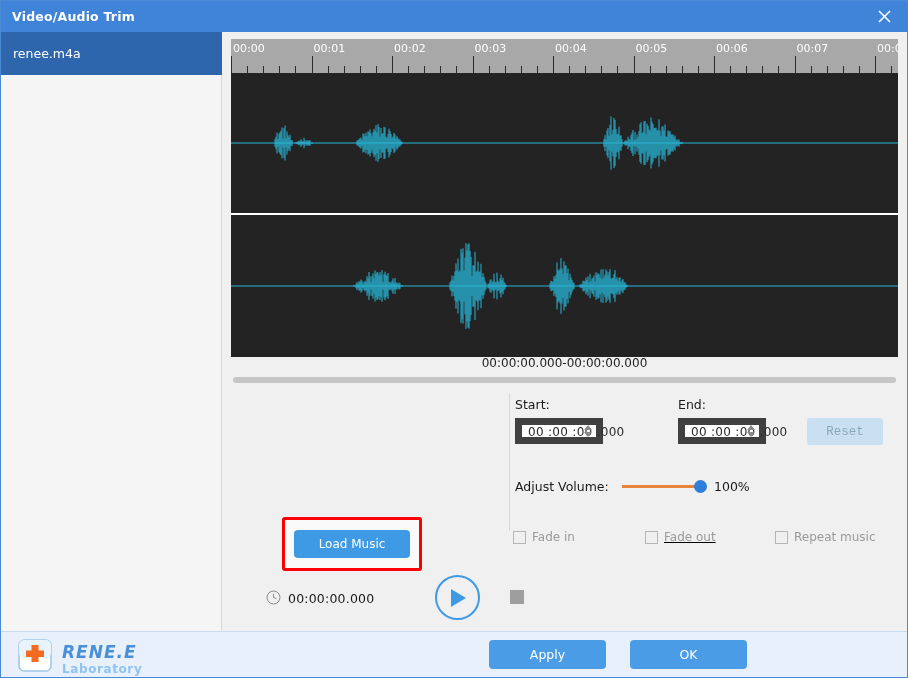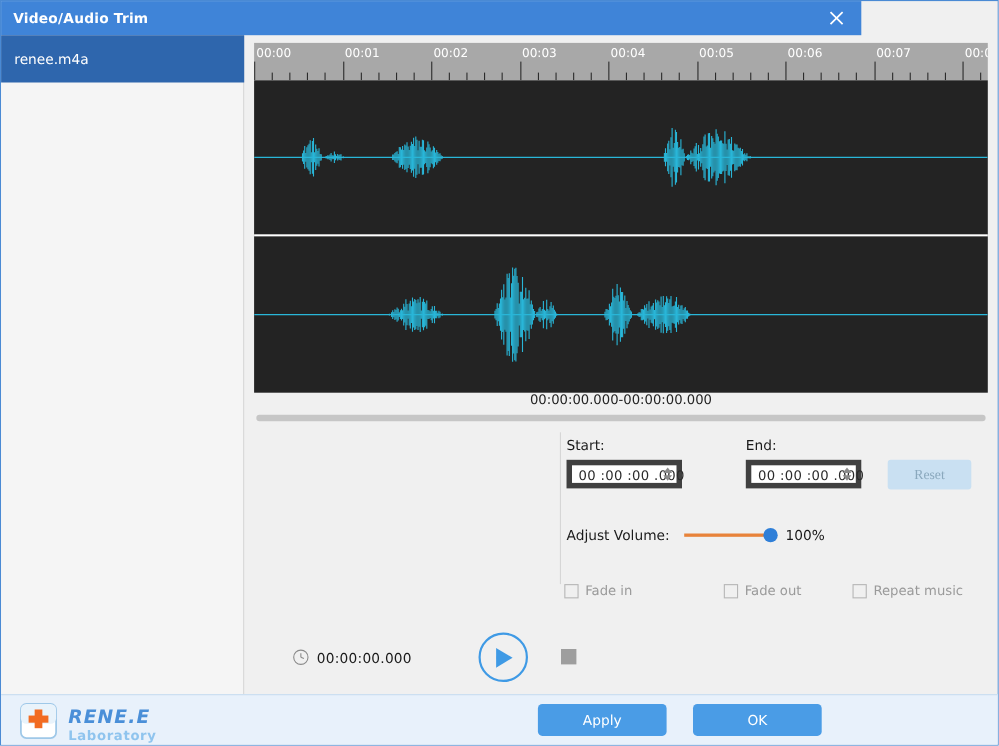--- a/index.html
+++ b/index.html
@@ -12,21 +12,21 @@
   #app {
     position: relative;
     width: 908px; height: 678px;
     background: #f0f0f0;
     border: 1px solid #4a8ad4;
   }
 
   
   .titlebar {
     position: absolute; left: 0; top: 0;
-    width: 782px; height: 31px;
+    width: 906px; height: 31px;
     background: #3f84d8;
     display: flex; align-items: center;
   }
   .titlebar-text {
     color: #ffffff;
     font-size: 12.5px;
     font-weight: bold;
     margin-left: 11px;
     letter-spacing: .2px;
     white-space: nowrap;
@@ -136,24 +136,24 @@
     cursor: pointer;
   }
 
   .field-label {
     position: absolute;
     font-size: 12.5px;
     color: #1a1a1a;
   }
   .time-input {
     position: absolute;
-    width: 105px; height: 26px;
+    width: 88px; height: 26px;
     background: #ffffff;
-    border: 5px solid #404040;
-    display: flex; align-items: flex-end;
+    border: 7px solid #404040;
+    display: flex; align-items: flex-start;
     cursor: text;
   }
   .time-input .val {
     font-size: 12px;
     color: #2a2a2a;
     margin-left: 6px;
     white-space: nowrap;
     letter-spacing: .3px;
   }
   .spin {
@@ -170,21 +170,21 @@
   .spin .up { border-bottom: 5px solid #8b8b8b; margin-bottom: 2px; }
   .spin .down { border-top: 5px solid #8b8b8b; }
 
   .reset-btn {
     position: absolute; left: 806px; top: 417px;
     width: 76px; height: 27px;
     background: #c9e0f2;
     border: none; border-radius: 3px;
     color: #8aa8bd;
     font-size: 12.5px;
-    font-family: Liberation Serif, serif;
+    font-family: Liberation Mono, monospace;
     cursor: pointer;
   }
 
   .volume-label {
     position: absolute; left: 514px; top: 478px;
     font-size: 12.5px;
     color: #1a1a1a;
   }
   .slider {
     position: absolute; left: 621px; top: 484px;
@@ -709,20 +709,23 @@
           </g>
       </svg>
     </div>
   </div>
 
   <div class="range-label">00:00:00.000-00:00:00.000</div>
   <div class="hscroll"></div>
 
   <div class="vdivider"></div>
 
+  <div class="load-music-wrap">
+    <button class="load-music-btn">Load Music</button>
+  </div>
 
   <span class="field-label" style="left:514px; top:396px;">Start:</span>
   <div class="time-input" style="left:514px; top:417px;">
     <span class="val">00 :00 :00 .000</span>
     <span class="spin">
       <span class="up"></span>
       <span class="down"></span>
     </span>
   </div>
 
@@ -740,21 +743,21 @@
   <span class="volume-label">Adjust Volume:</span>
   <div class="slider"></div>
   <div class="slider-knob"></div>
   <span class="volume-value">100%</span>
 
   <div class="checkbox-row">
     <span class="cbx" style="left:0;">
       <span class="box"></span>
       <span class="txt">Fade in</span>
     </span>
-    <span class="cbx" style="left:145px;">
+    <span class="cbx" style="left:132px;text-decoration:underline;">
       <span class="box"></span>
       <span class="txt">Fade out</span>
     </span>
     <span class="cbx" style="left:262px;">
       <span class="box"></span>
       <span class="txt">Repeat music</span>
     </span>
   </div>
 
   <span class="clock-icon">

